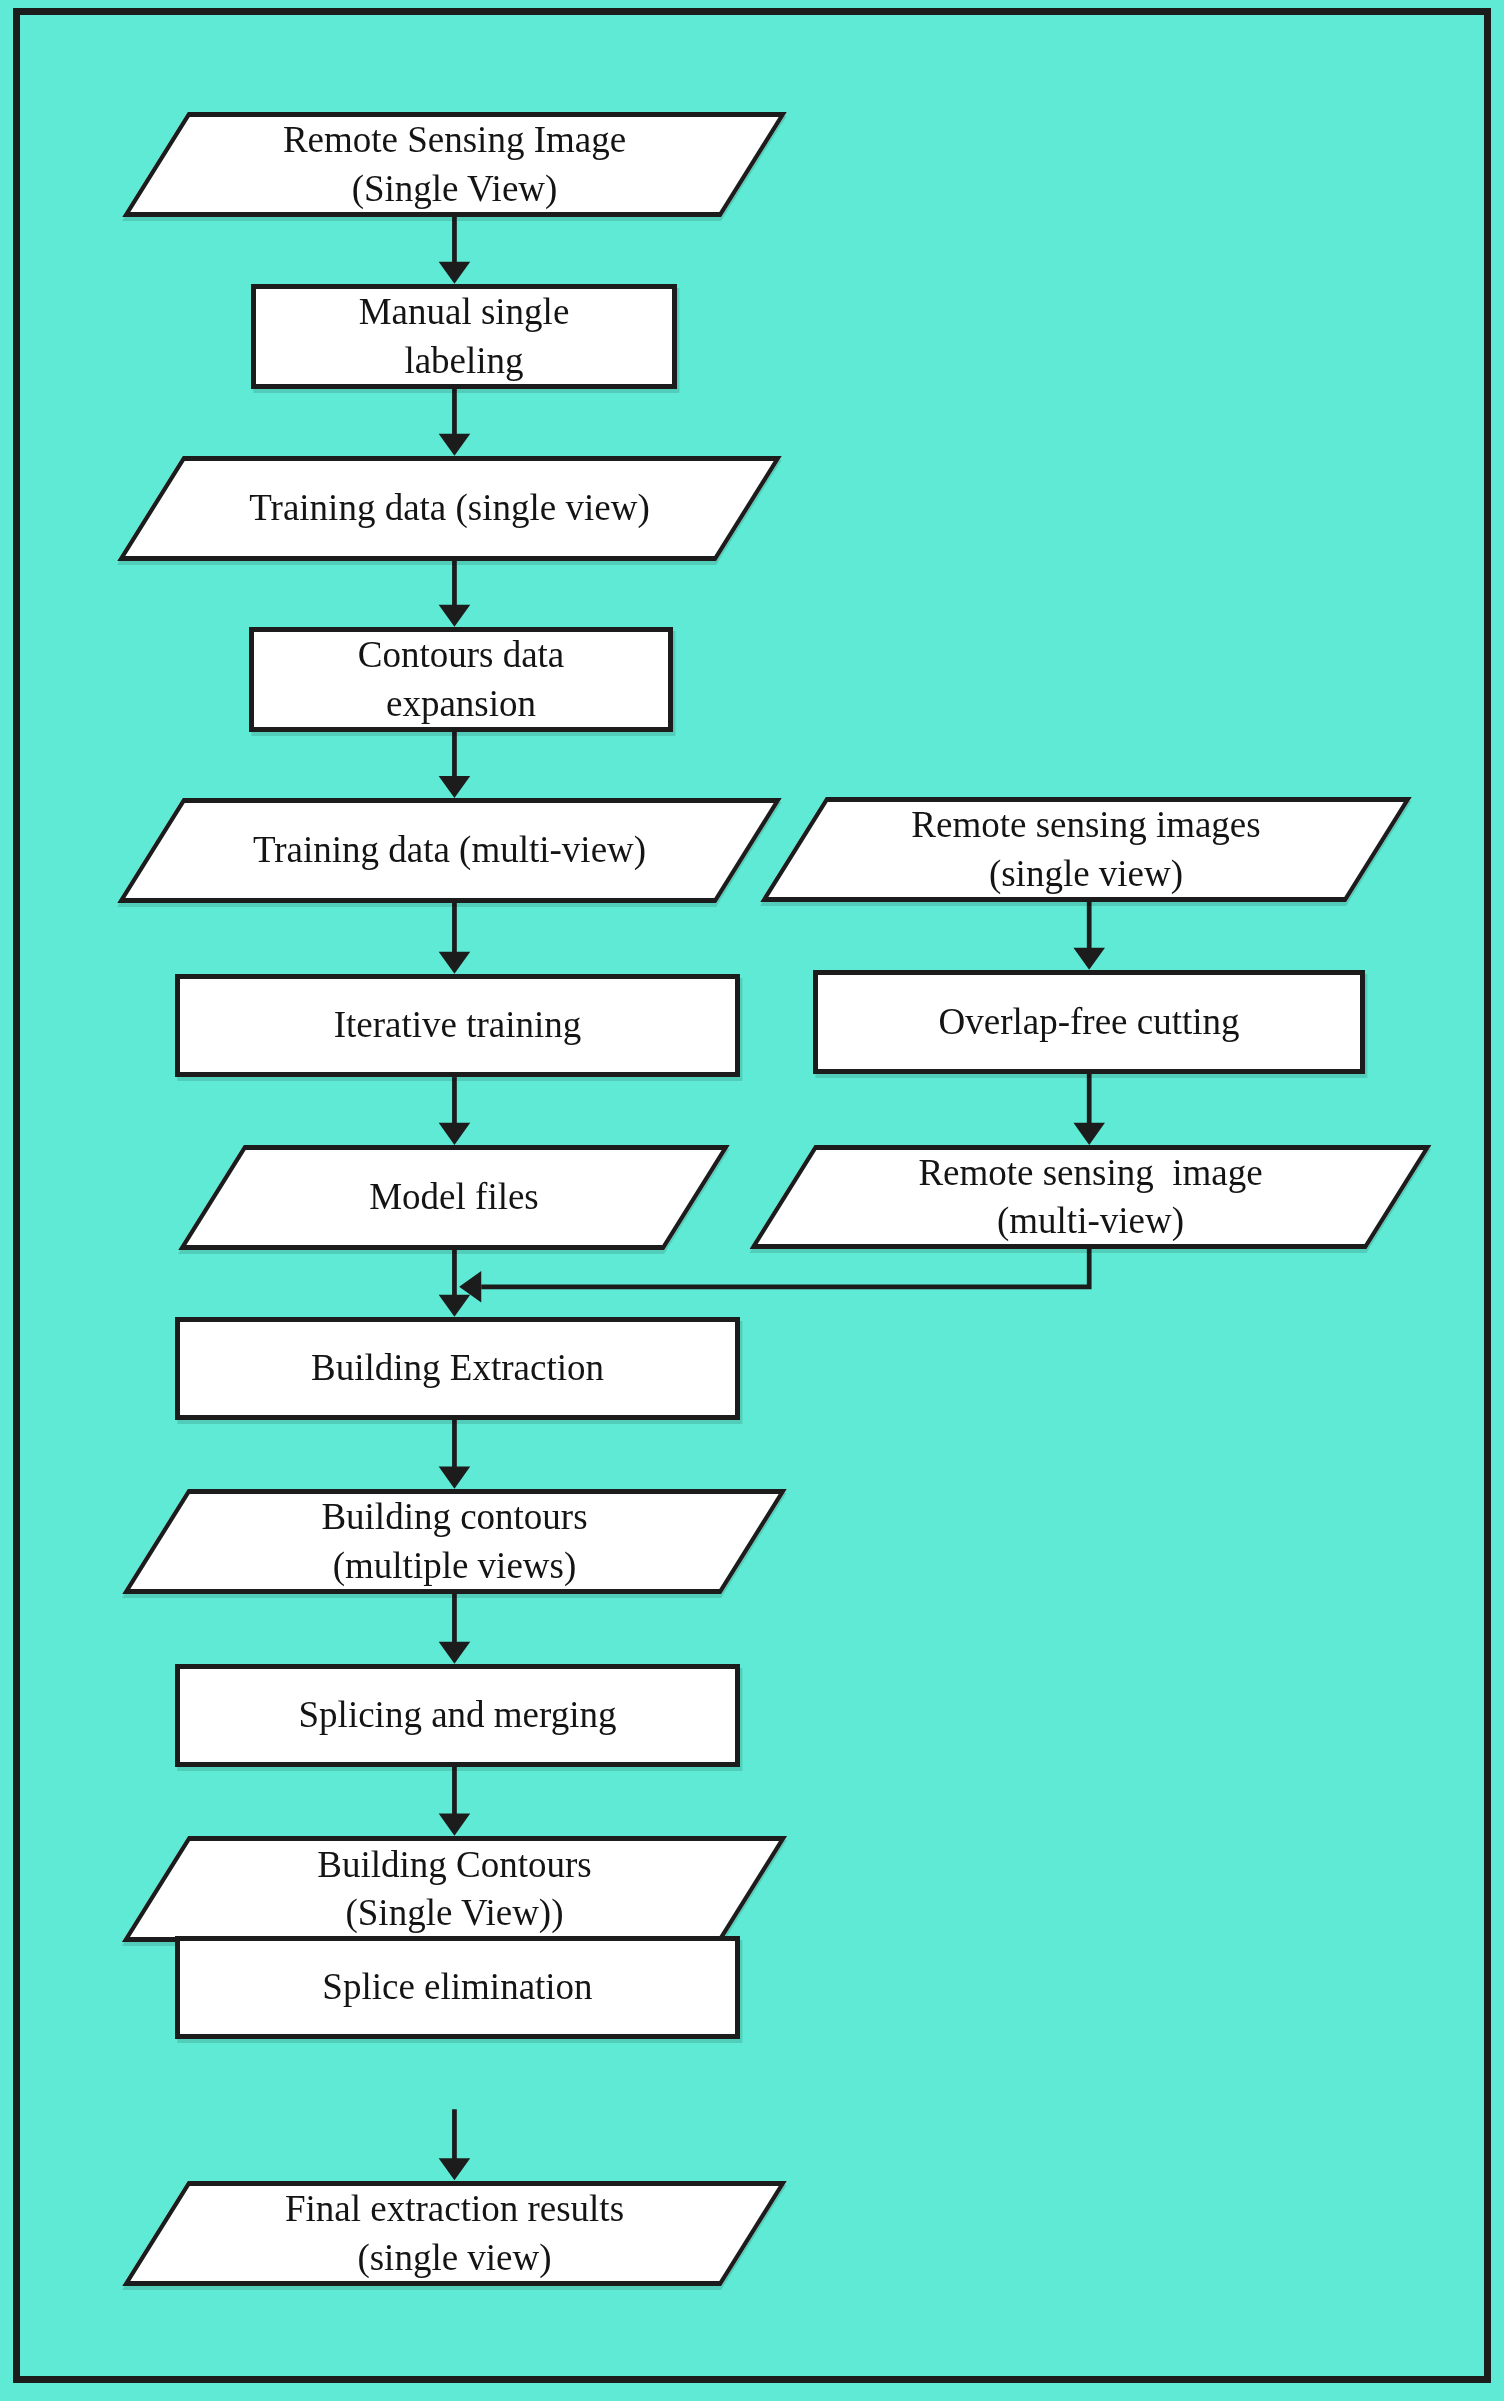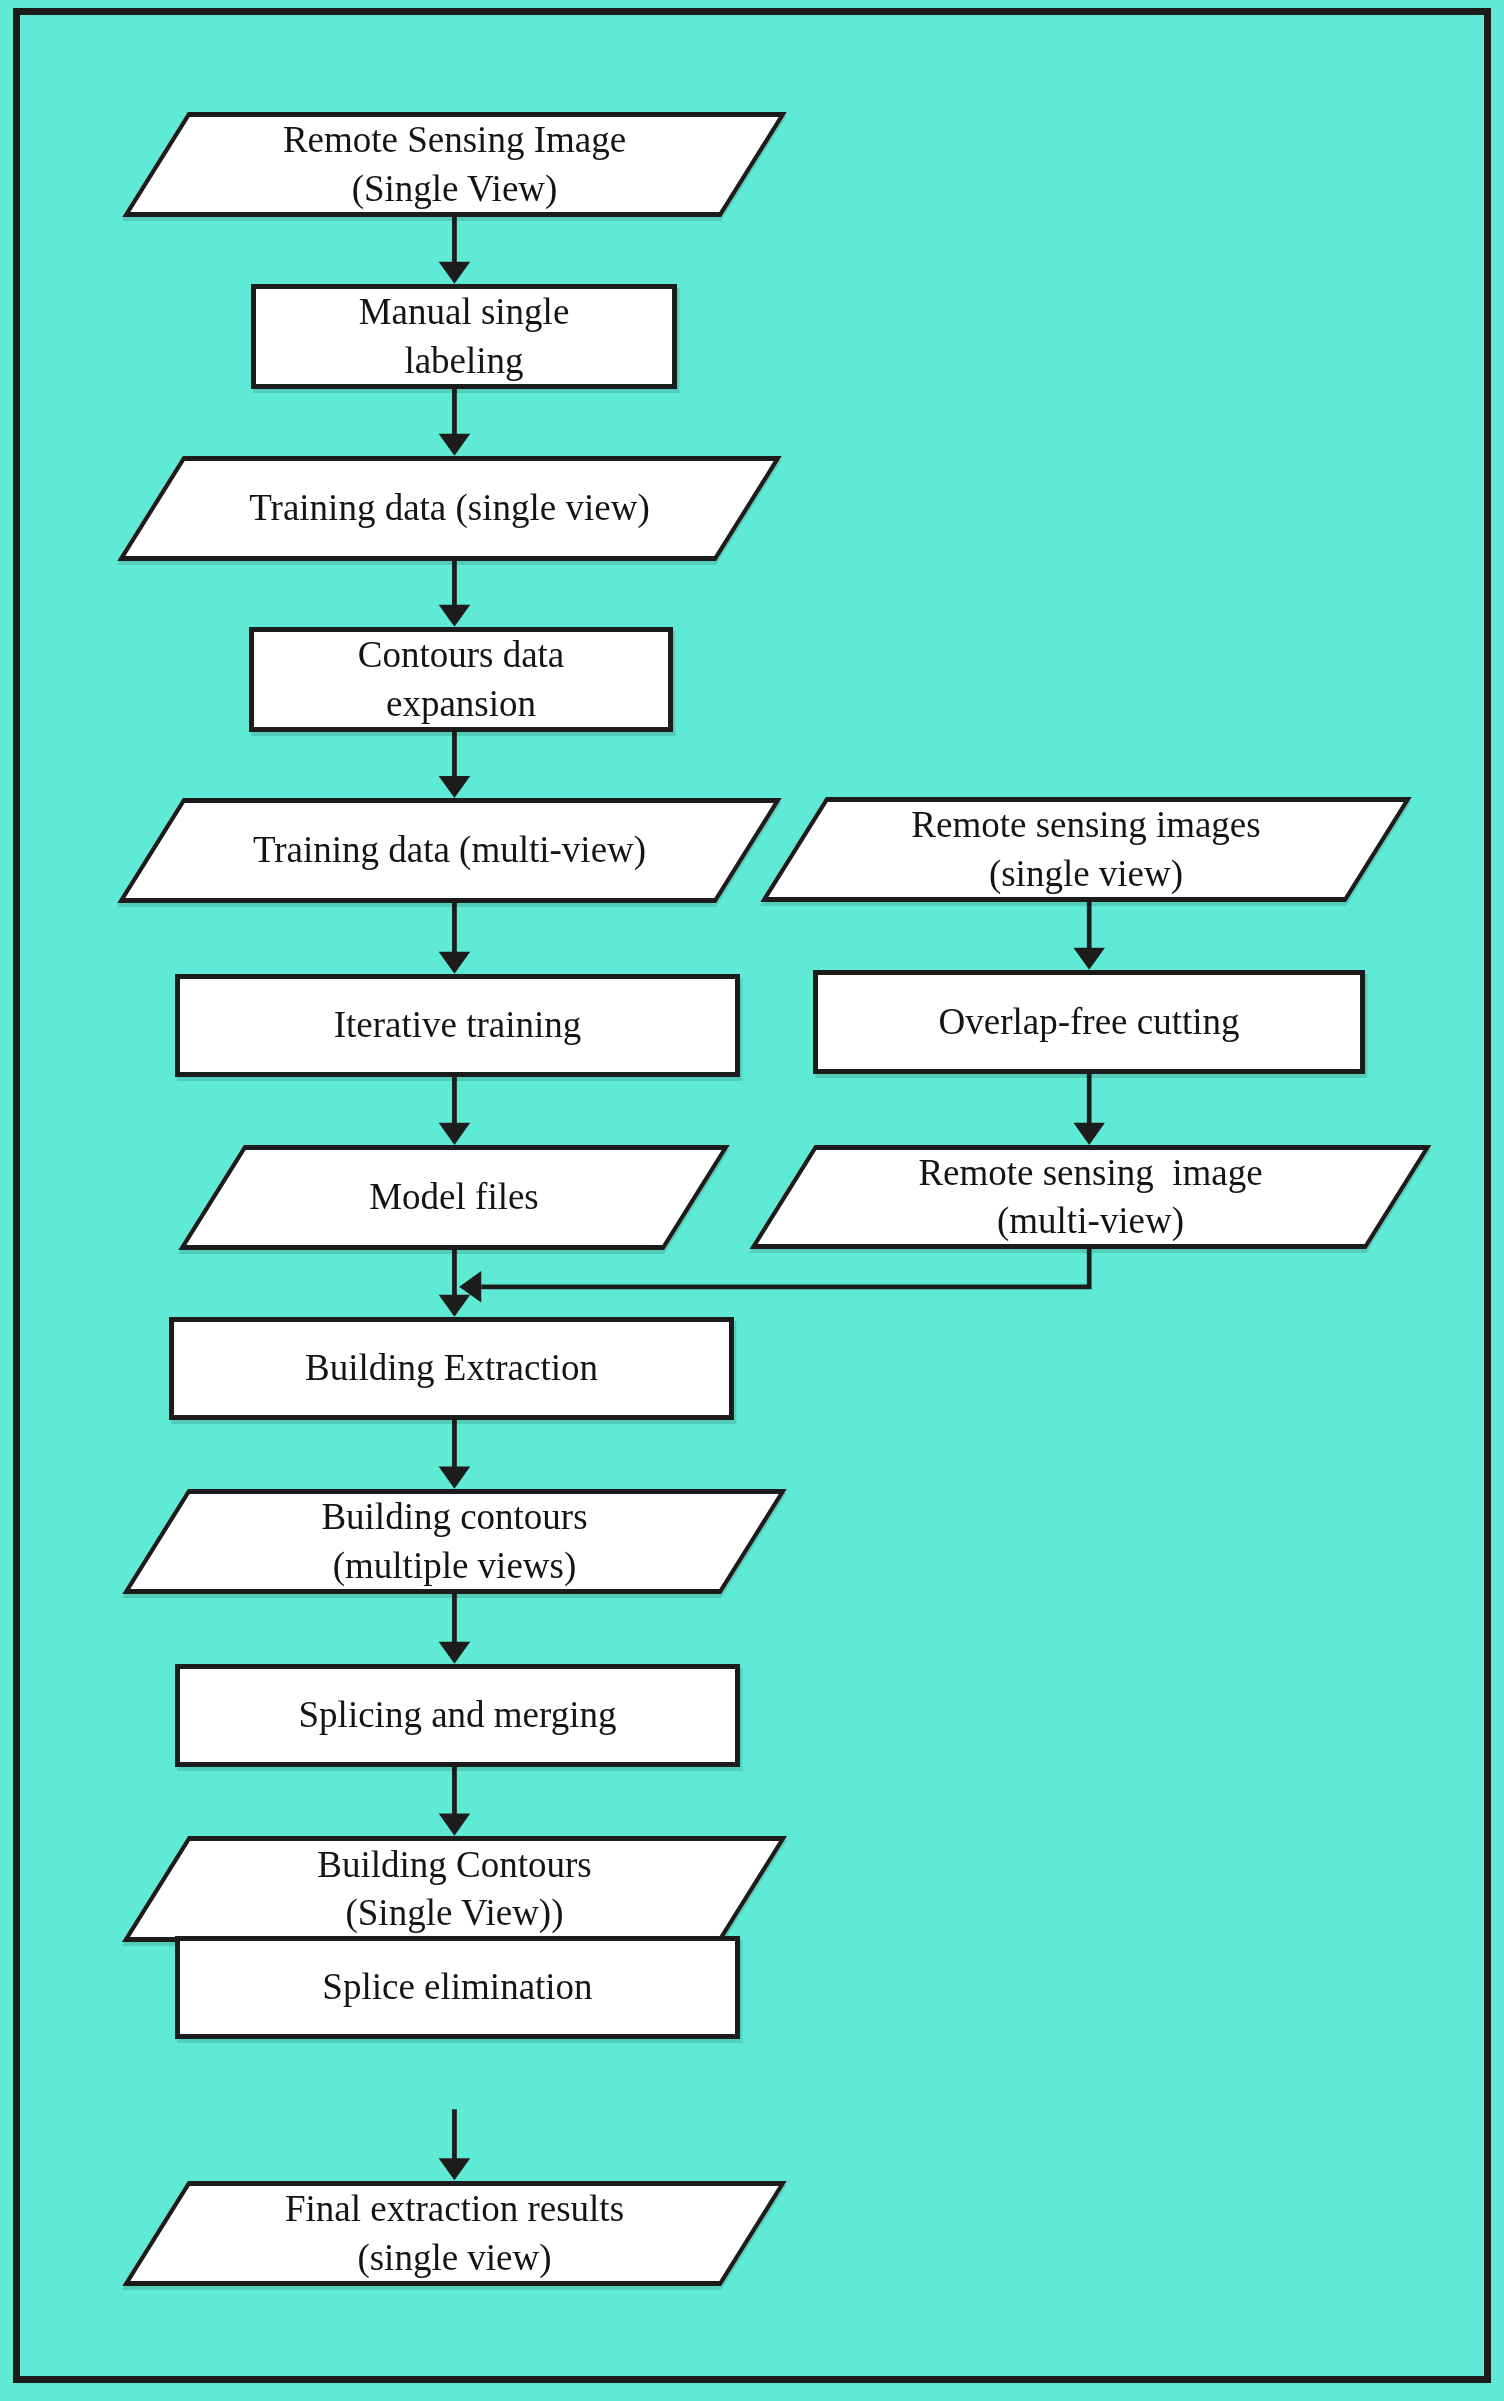--- a/index.html
+++ b/index.html
@@ -132,21 +132,21 @@
   <div class="node para" style="left:211px;top:1145px;width:486px;height:105px">
     <div class="shape-bg"></div>
     <div class="label">Model files</div>
   </div>
 
   <div class="node rect" style="left:175px;top:974px;width:565px;height:103px">
     <div class="shape-bg"></div>
     <div class="label">Iterative training</div>
   </div>
 
-  <div class="node rect" style="left:169px;top:1317px;width:565px;height:103px">
+  <div class="node rect" style="left:175px;top:1317px;width:565px;height:103px">
     <div class="shape-bg"></div>
     <div class="label">Building Extraction</div>
   </div>
 
   <div class="node para" style="left:155px;top:1489px;width:599px;height:105px">
     <div class="shape-bg"></div>
     <div class="label">Building contours
 (multiple views)</div>
   </div>
 

